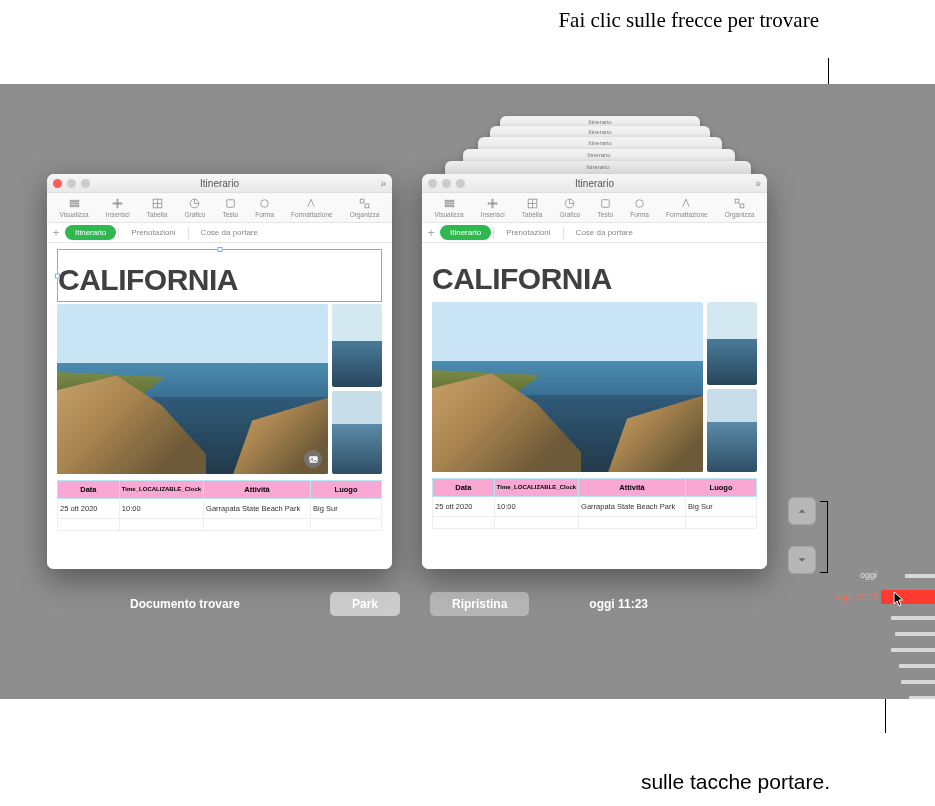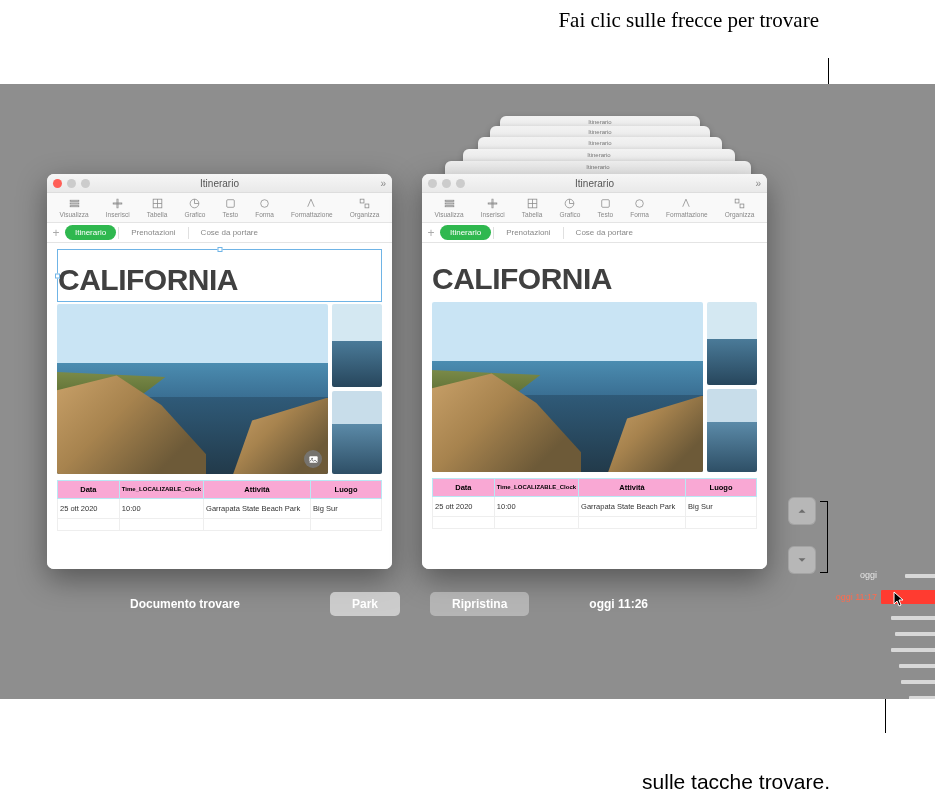--- a/index.html
+++ b/index.html
@@ -244,21 +244,21 @@
 </head>
 <body>
 
 <div class="annotation top">
   <span>Fai clic sulle frecce per trovare</span><br>
 </div>
 <div class="callout-line" style="top:58px; left:828px; width:1px; height:358px;"></div>
 
 <div class="annotation bottom">
   <br>
-  <span>sulle tacche trovare.</span>
+  <span>sulle tacche portare.</span>
 </div>
 <div class="callout-line" style="top:608px; left:885px; width:1px; height:125px;"></div>
 
 <div class="time-machine-bg">
 
   <div class="ghost" style="left:500px; top:32px; width:200px;">Itinerario</div>
   <div class="ghost" style="left:490px; top:42px; width:220px;">Itinerario</div>
   <div class="ghost" style="left:478px; top:53px; width:244px;">Itinerario</div>
   <div class="ghost" style="left:463px; top:65px; width:272px;">Itinerario</div>
   <div class="ghost" style="left:445px; top:77px; width:306px;">Itinerario</div>
@@ -518,21 +518,21 @@
   </div>
 
   <div class="bracket" style="left:820px; top:417px; width:8px; height:72px;"></div>
 
   <div class="action-bar left-bar">
     <span class="ab-label">Documento trovare</span>
     <button class="ab-button">Park</button>
   </div>
   <div class="action-bar right-bar">
     <button class="ab-button restore">Ripristina</button>
-    <span class="ab-label">oggi 11:26</span>
+    <span class="ab-label">oggi 11:23</span>
   </div>
 
   <div class="timeline">
     <div class="tick" style="top:70px; width:30px;"></div>
     <div class="tick-label" style="top:66px;">oggi</div>
     <div class="tick sel" style="top:86px; width:54px;"></div>
     <div class="tick-label sel" style="top:88px; right:58px;">oggi 11:17</div>
     <div class="cursor-arrow" style="top:87px; right:30px;">
       <svg viewBox="0 0 12 16">
           <path d="M1 1l0 12 3-3 2 5 2-1-2-5 4 0z" fill="#000" stroke="#fff" stroke-width="1"></path>

